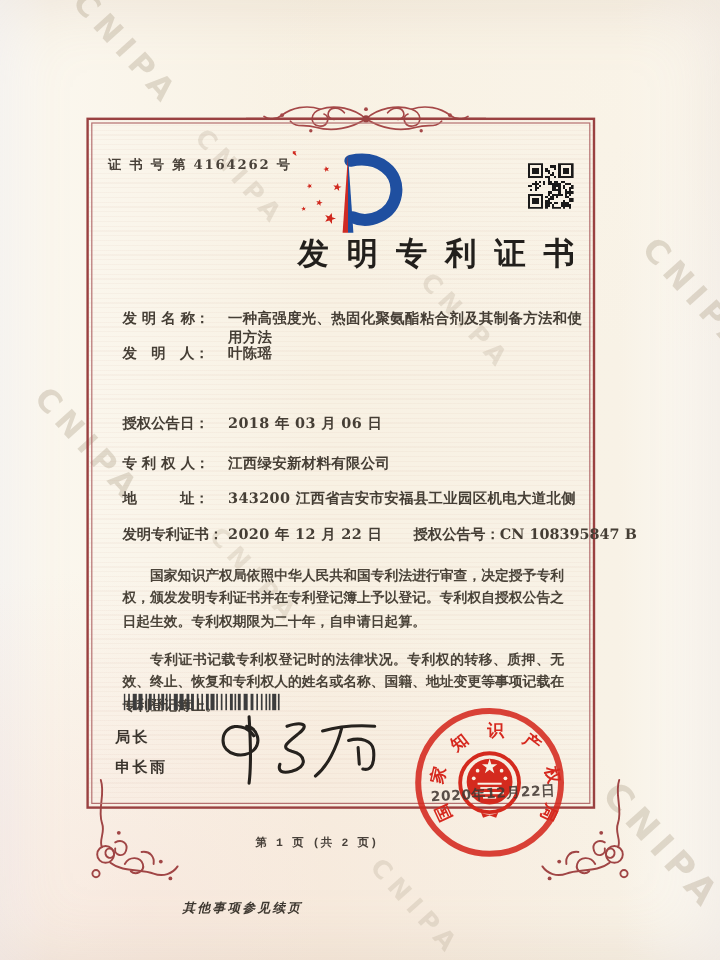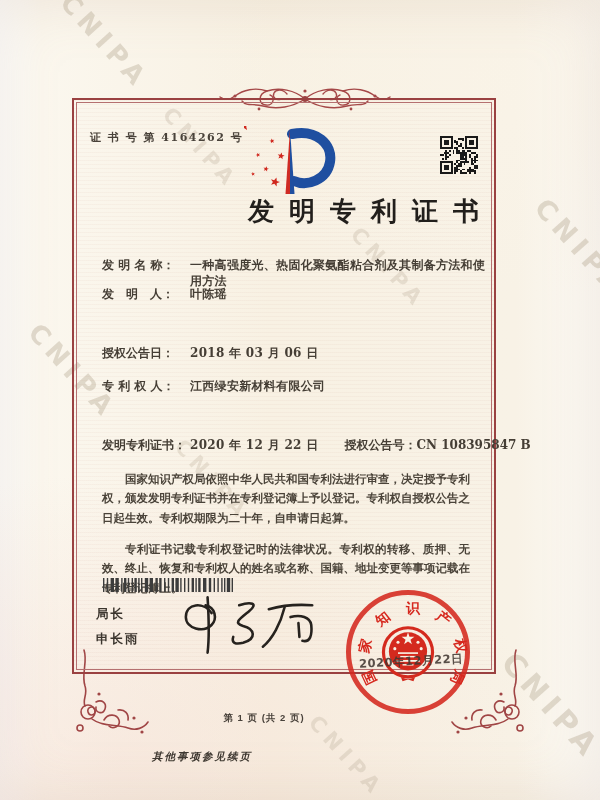--- a/index.html
+++ b/index.html
@@ -45,21 +45,21 @@
   .seal{left:272px;top:490px;width:124px;height:124px;border-radius:50%;
     border:5px solid rgba(212,40,30,0.88);box-sizing:border-box;}
   .seal-char{position:absolute;font-size:14px;font-weight:bold;color:#d6281e;
     font-family:"DejaVu Serif","Liberation Serif",serif;transform-origin:center;}
   .emblem{position:absolute;left:50%;top:53%;transform:translate(-50%,-50%);width:56px;height:60px;}
   .seal-date{position:absolute;left:-10px;top:59px;width:140px;text-align:center;
     font-size:11.5px;font-weight:bold;color:rgba(66,56,50,0.88);letter-spacing:0.5px;
     transform:rotate(-3deg);}
   .page-info{left:70px;top:596px;width:240px;text-align:center;font-size:9.5px;
     letter-spacing:1px;color:#48413a;font-weight:bold;
-    font-family:Liberation Sans, sans-serif;margin-top:16px;}
+    font-family:Liberation Mono, monospace;}
   .cont-note{position:absolute;left:152px;top:750px;width:240px;text-align:left;
     font-size:10.5px;font-weight:bold;letter-spacing:2px;color:#3e3831;
     font-family:"DejaVu Serif","Liberation Serif",serif;font-style:italic;}
   .ornament-top{position:absolute;left:205px;top:84px;width:200px;height:32px;}
   .flourish{position:absolute;width:80px;height:92px;}
   .fl-bl{left:72px;top:646px;}
   .fl-br{left:448px;top:646px;transform:scaleX(-1);}
 </style>
 </head>
 <body>
@@ -282,20 +282,24 @@
       <span class="val">叶陈瑶</span>
     </div>
     <div class="abs row" style="top:246px;">
       <span class="lbl">授权公告日：</span>
       <span class="val">2018 年 03 月 06 日</span>
     </div>
     <div class="abs row" style="top:279px;justify-content:center;">
       <span class="lbl">专 利 权 人：</span>
       <span class="val">江西绿安新材料有限公司</span>
     </div>
+    <div class="abs row" style="top:308px;">
+      <span class="lbl">地　　　址：</span>
+      <span class="val">343200 江西省吉安市安福县工业园区机电大道北侧</span>
+    </div>
     <div class="abs row" style="top:338px;">
       <span class="lbl">发明专利证书：</span>
       <span class="val" style="flex:0 0 auto;">2020 年 12 月 22 日</span>
       <span class="pair2">
         <span>授权公告号：</span>
         <span>CN 108395847 B</span>
       </span>
     </div>
 
     <div class="abs paras">

